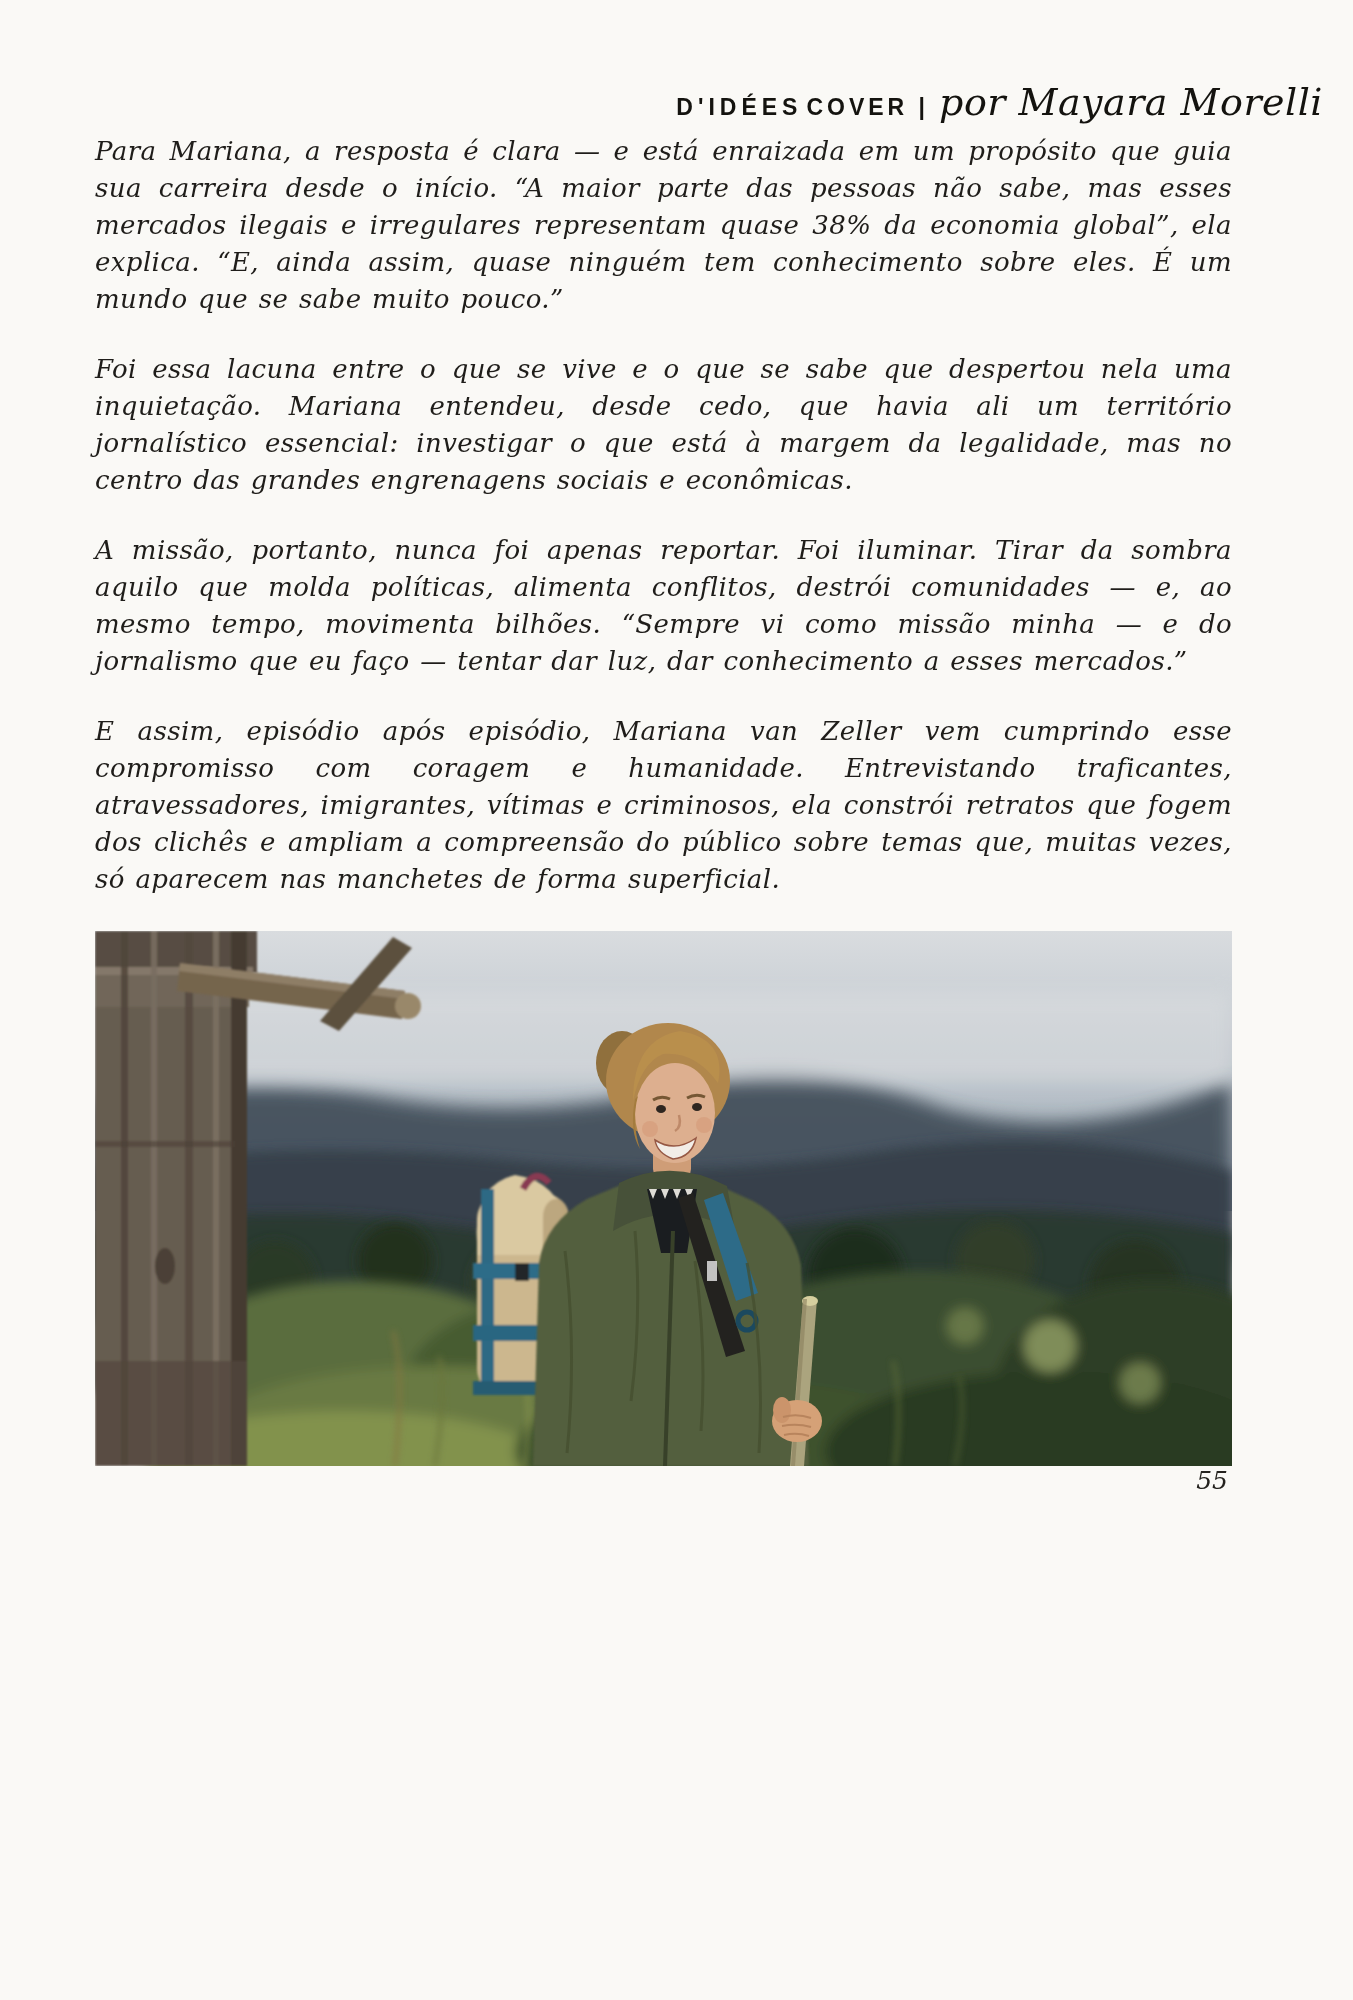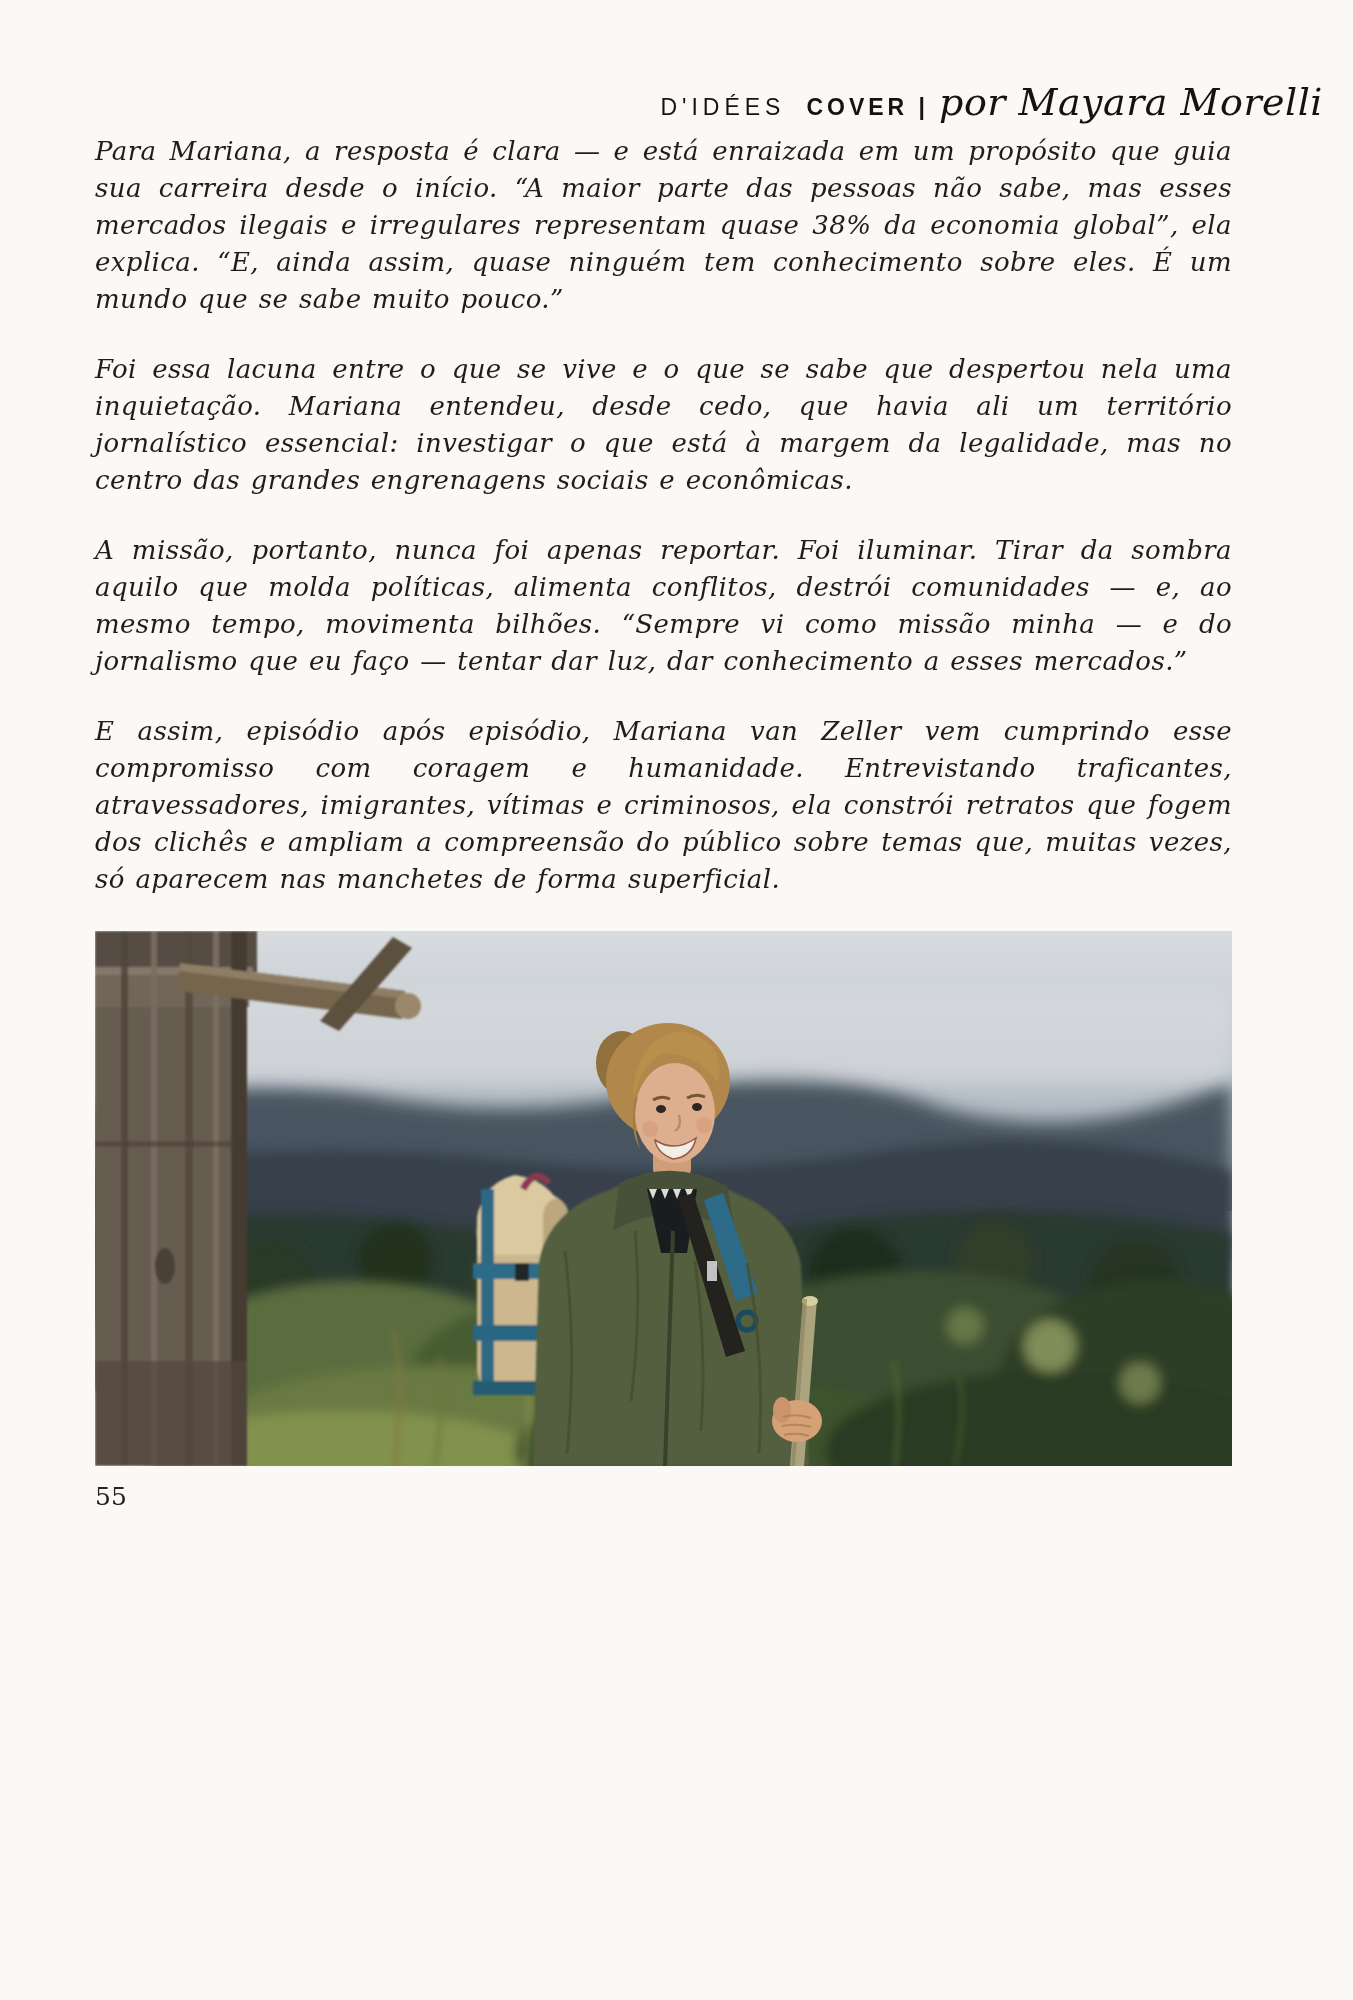--- a/index.html
+++ b/index.html
@@ -13,22 +13,22 @@
     color:#1f1d1a;
     overflow:hidden;
   }
   .page-header {
     position:absolute; top:80px; right:30px;
     white-space:nowrap;
     color:#14130f;
   }
   .kicker {
     font-family:"Liberation Sans", sans-serif;
-    font-weight:400; font-size:23px; letter-spacing:5px;
-    margin-right:21px;
+    font-weight:700; font-size:23px; letter-spacing:5px;
+    margin-right:4px;
   }
   .section {
     font-family:Liberation Sans, sans-serif;
     font-weight:700; font-size:23px; letter-spacing:4px;
     margin-right:10px;
   }
   .byline {
     font-family:"DejaVu Serif", serif;
     font-style:italic; font-size:38px; letter-spacing:0.5px;
   }
@@ -45,25 +45,25 @@
   }
   .photo-figure {
     margin-top:32px;
     width:1137px; height:535px;
     overflow:hidden;
     line-height:0;
   }
   .photo-figure svg { display:block; }
   .page-number {
     display:block;
-    margin-top:16px;
-    text-align:left;
+    text-align:right;
     font-size:25px;
     padding-right:4px;
     color:#24221e;
+    font-style:italic;
   }
 </style>
 </head>
 <body>
 
 <div class="page">
 
   <header class="page-header">
     <span class="kicker">D'IDÉES</span><span class="section">COVER |</span><span class="byline">por Mayara Morelli</span>
   </header>

